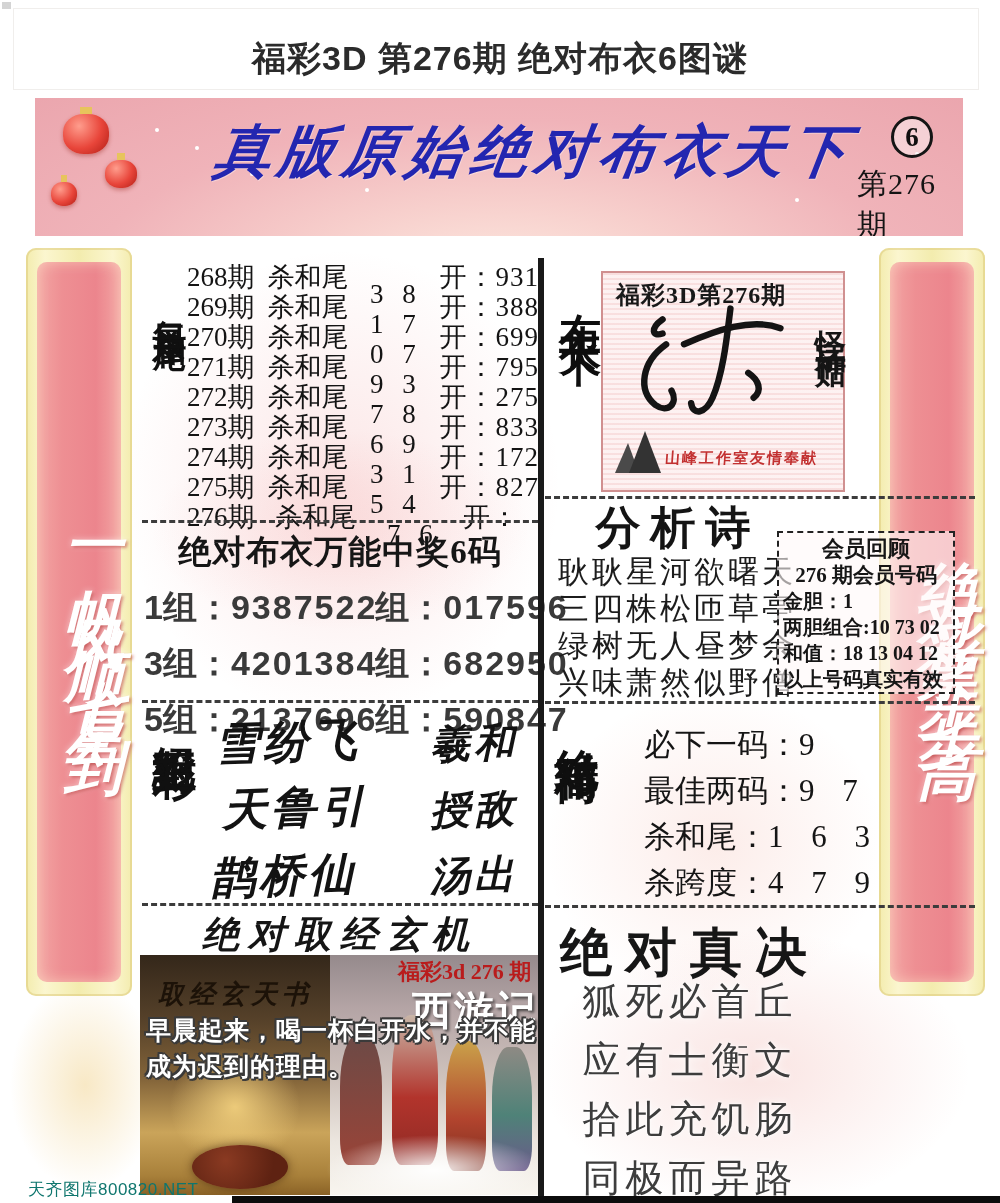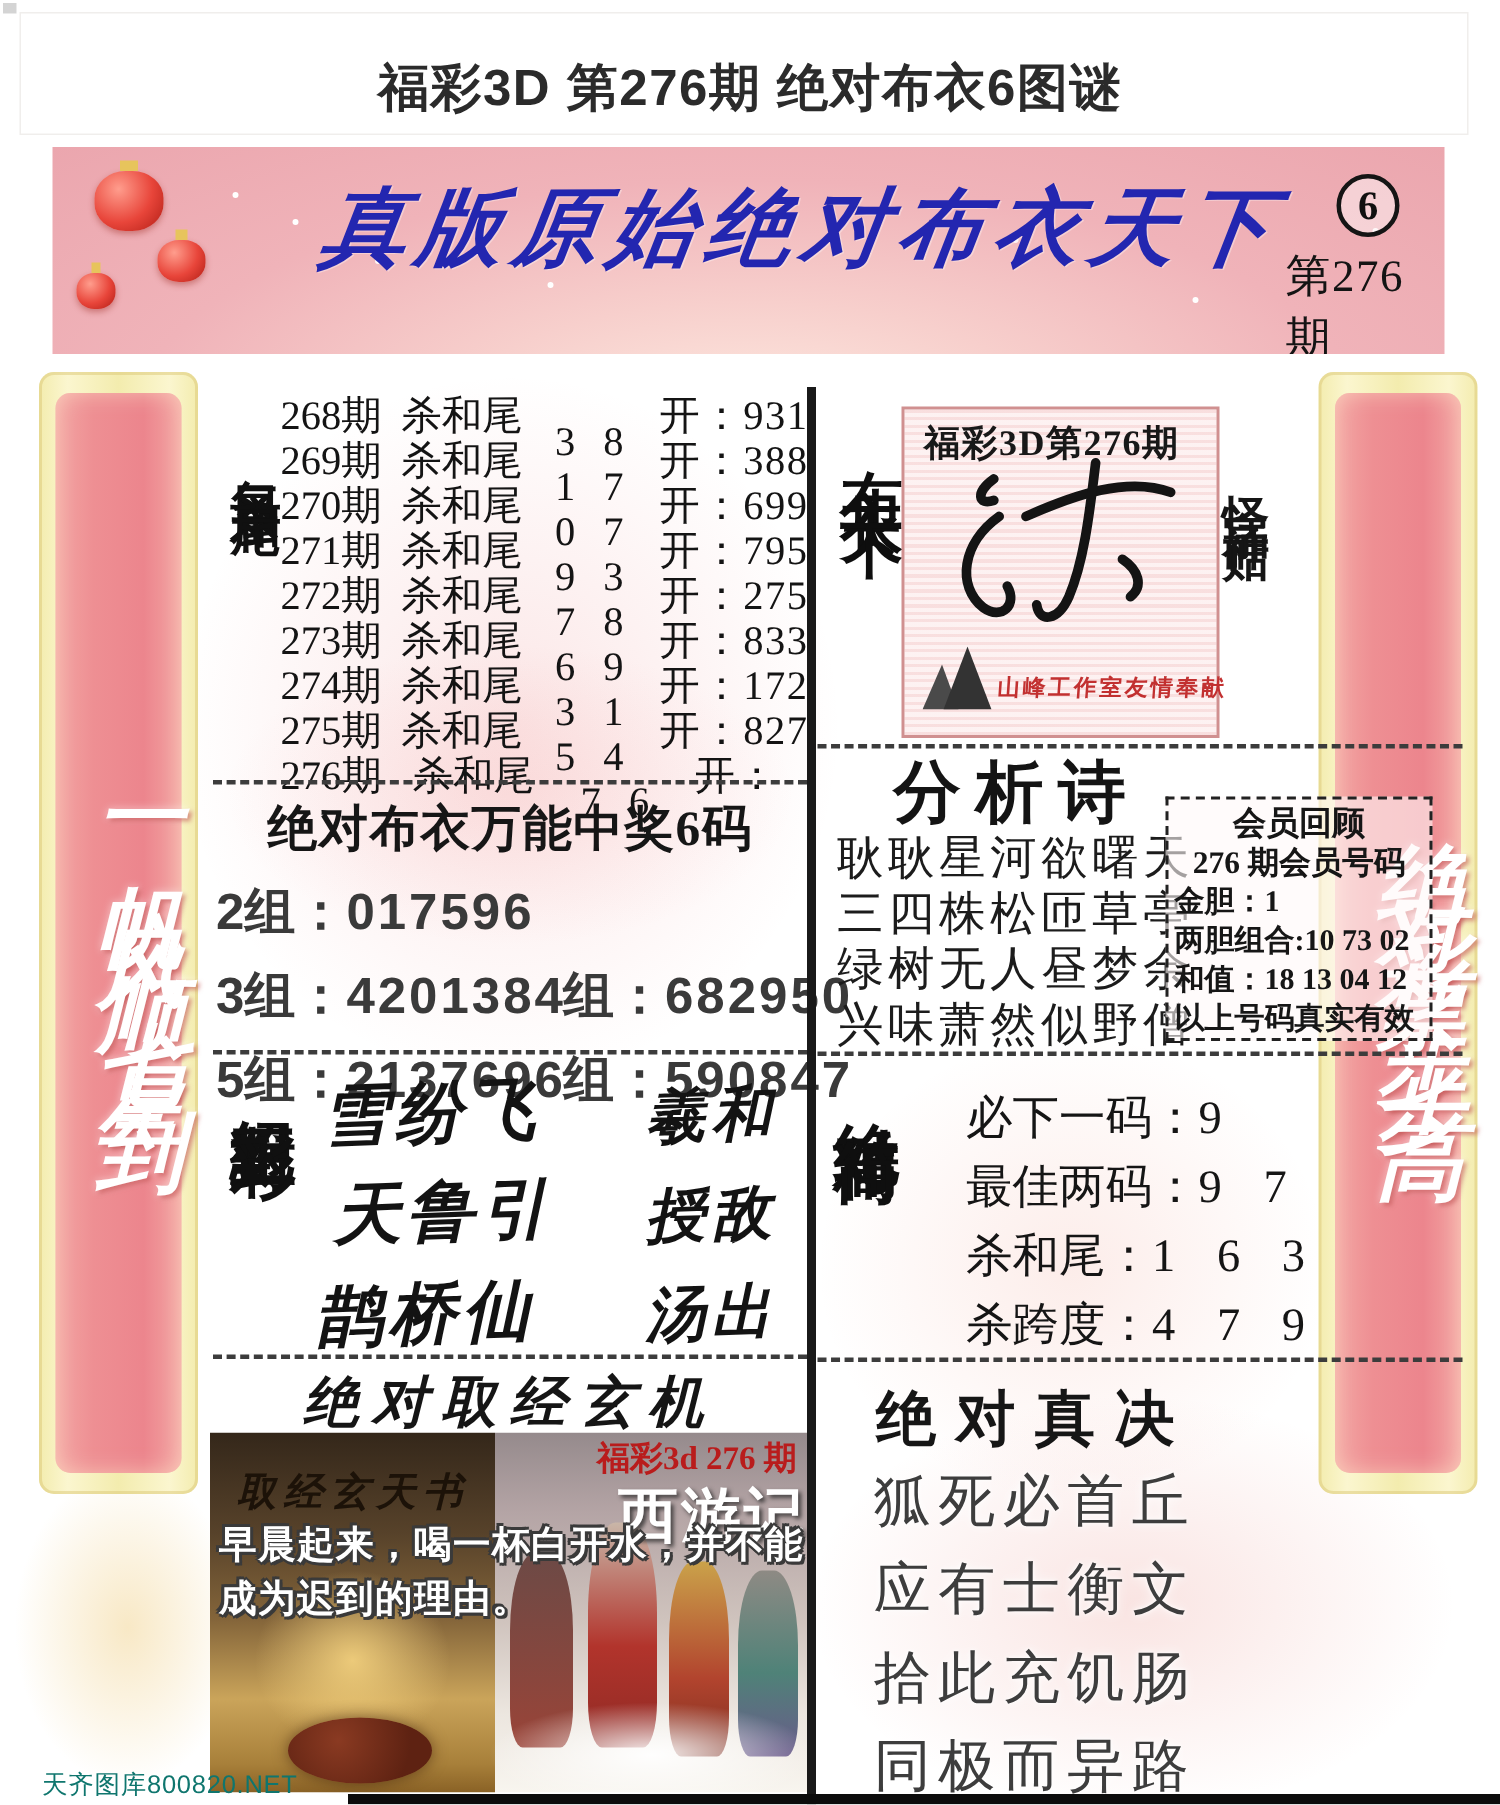--- a/index.html
+++ b/index.html
@@ -105,21 +105,21 @@
   .quest-show{position:absolute;left:272px;top:28px;font-size:40px;font-weight:bold;color:#fff;letter-spacing:2px;
       text-shadow:2px 2px 3px rgba(40,40,40,0.8);white-space:nowrap;}
   .quest-caption{position:absolute;left:6px;top:58px;width:390px;font-size:25px;font-weight:bold;color:#fff;
       line-height:36px;letter-spacing:1px;
       text-shadow:-2px 0 #3a3a3a,2px 0 #3a3a3a,0 -2px #3a3a3a,0 2px #3a3a3a,2px 2px #3a3a3a,-2px -2px #3a3a3a;}
 
   
   .divider-v{left:538px;top:258px;width:6px;height:945px;background:#191919;}
   .buyi-label{left:552px;top:280px;writing-mode:vertical-rl;text-orientation:upright;
       font-size:42px;font-weight:bold;letter-spacing:12px;color:#0e0e0e;}
-  .guaizi-box{left:601px;top:271px;width:212px;height:221px;box-sizing:border-box;border:2px solid #d09090;
+  .guaizi-box{left:601px;top:271px;width:244px;height:221px;box-sizing:border-box;border:2px solid #d09090;
       background:repeating-linear-gradient(0deg,rgba(238,170,170,0.38) 0 2px,rgba(253,241,241,0.95) 2px 5px);}
   .gz-header{position:absolute;left:13px;top:6px;font-size:24px;font-weight:bold;color:#181818;letter-spacing:1px;white-space:nowrap;}
   .gz-side{position:absolute;left:206px;top:32px;writing-mode:vertical-rl;text-orientation:upright;
       font-size:31px;font-weight:bold;letter-spacing:9px;color:#151515;}
   .gz-glyph{position:absolute;left:16px;top:32px;}
   .gz-mountains{position:absolute;left:12px;top:158px;}
   .gz-studio{position:absolute;left:62px;top:176px;font-size:15px;font-weight:bold;color:#c23030;
       letter-spacing:2px;white-space:nowrap;transform:skewX(-4deg);}
 
   .dash{position:absolute;border-top:3px dashed #3c3c3c;}
@@ -135,21 +135,21 @@
       background:rgba(255,249,248,0.6);z-index:6;padding:3px 4px;font-weight:bold;color:#161616;}
   .member div{white-space:nowrap;line-height:26px;}
   .m-center{text-align:center;font-size:22px;}
   .m-line{font-size:20px;}
 
   .jj-label{left:548px;top:713px;writing-mode:vertical-rl;text-orientation:upright;
       font-family:"Liberation Sans","DejaVu Sans",sans-serif;font-size:44px;font-weight:bold;letter-spacing:4px;color:#0f0f0f;}
   .jj-items{left:644px;top:722px;font-size:31px;line-height:46px;color:#151515;white-space:nowrap;}
   .jj-items .v{letter-spacing:10px;}
 
-  .zj-title{left:558px;top:918px;width:264px;text-align:center;font-size:40px;font-weight:bold;
+  .zj-title{left:558px;top:918px;width:264px;text-align:center;font-size:52px;font-weight:bold;
       letter-spacing:13px;color:#161616;white-space:nowrap;}
   .zj-lines{left:558px;top:972px;width:264px;text-align:center;font-size:38px;line-height:59px;
       letter-spacing:5px;color:#3d3d3d;text-shadow:0 0 8px #fff,0 0 3px #fff;white-space:nowrap;}
 
   .bottom-bar{left:232px;top:1196px;width:768px;height:7px;background:#0c0c0c;}
   .watermark{left:28px;top:1178px;font-family:"Liberation Sans","DejaVu Sans",sans-serif;
       font-size:17px;font-weight:normal;color:#0f766e;letter-spacing:0.5px;text-align:right;}
 </style>
 </head>
 <body>
@@ -240,20 +240,21 @@
       <span class="kr-issue">276期</span>
       <span class="kr-label">杀和尾</span>
       <span class="kr-nums">7 6</span>
       <span class="kr-open">开：</span>
     </div>
   </div>
 
   <div class="abs six-box">
     <div class="six-title">绝对布衣万能中奖6码</div>
     <div class="six-row">
+      <span class="six-pair"><span>1组：</span><span class="six-val">938752</span></span>
       <span class="six-pair"><span>2组：</span><span class="six-val">017596</span></span>
     </div>
     <div class="six-row">
       <span class="six-pair"><span>3组：</span><span class="six-val">420138</span></span>
       <span class="six-pair"><span>4组：</span><span class="six-val">682950</span></span>
     </div>
     <div class="six-row">
       <span class="six-pair"><span>5组：</span><span class="six-val">213769</span></span>
       <span class="six-pair"><span>6组：</span><span class="six-val">590847</span></span>
     </div>

